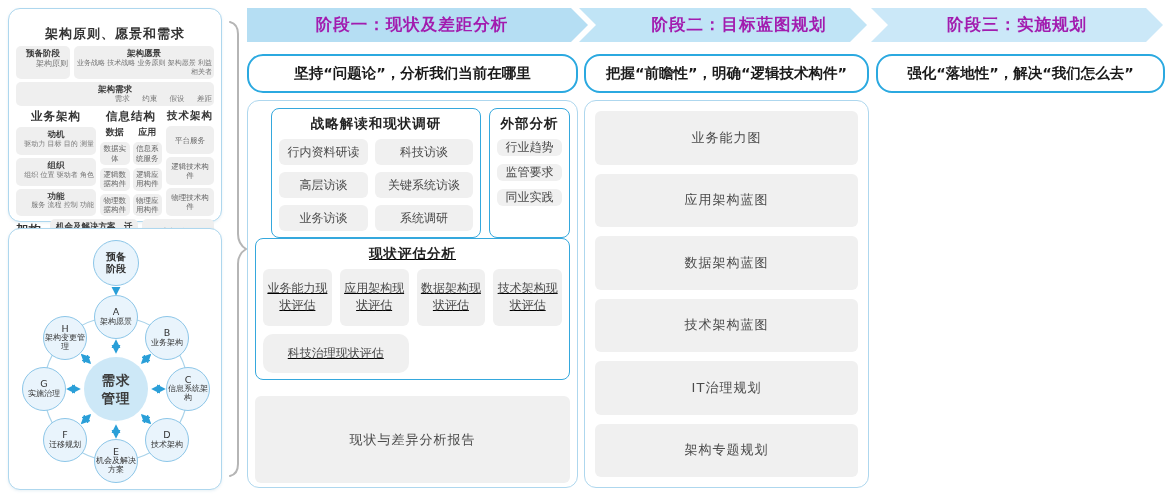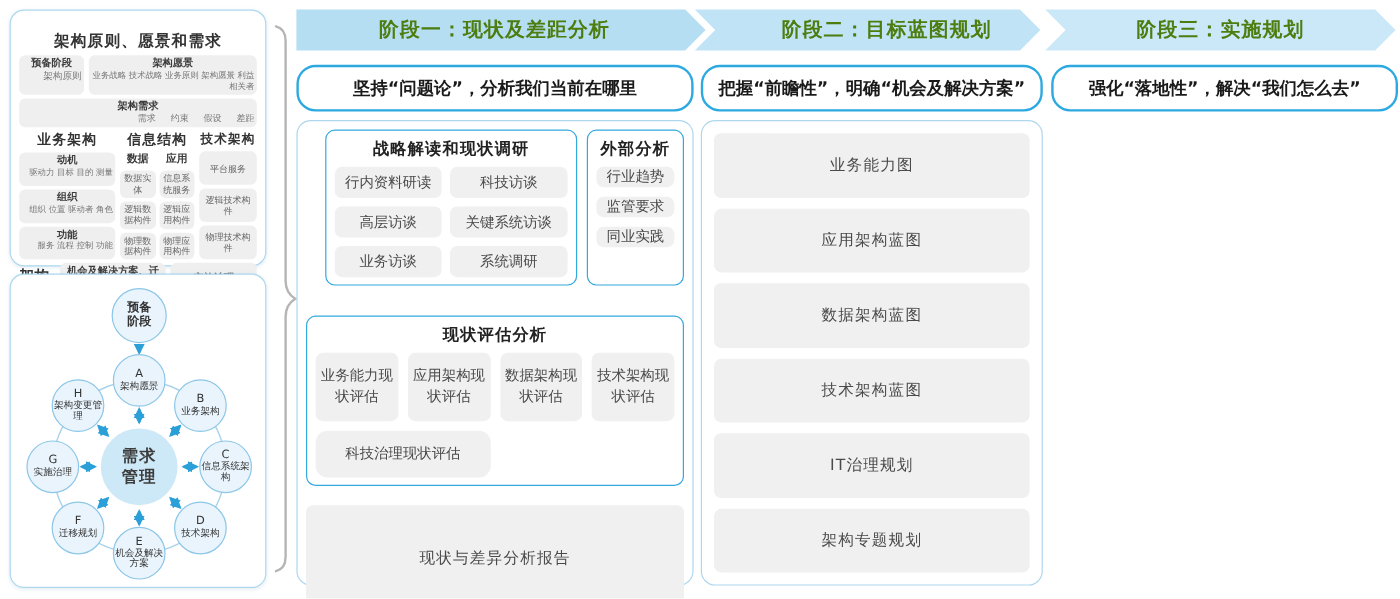--- a/index.html
+++ b/index.html
@@ -44,21 +44,21 @@
   .c-prep { position:absolute; left:84px; top:11px; width:46px; height:46px; border-radius:50%; background:#e9f4fc;
             border:1px solid #8cc6e8; display:flex; align-items:center; justify-content:center; }
   .c-prep span { font-size:10px; font-weight:bold; color:#333; width:24px; text-align:center; word-break:break-all; line-height:1.2; }
   .c-center { position:absolute; left:75px; top:128px; width:64px; height:64px; border-radius:50%; background:#cde8f7;
               display:flex; align-items:center; justify-content:center; }
   .c-center span { font-size:13.5px; font-weight:bold; color:#3c3c3c; width:34px; text-align:center; word-break:break-all;
                    line-height:1.35; letter-spacing:1px; }
 
   
   .band-title { position:absolute; top:8px; height:34px; line-height:34px; text-align:center;
-                font-size:16.5px; font-weight:bold; color:#4d7c0f; letter-spacing:1px; }
+                font-size:16.5px; font-weight:bold; color:#a21caf; letter-spacing:1px; }
   .bt1 { left:247px; width:330px; } .bt2 { left:595px; width:288px; } .bt3 { left:871px; width:292px; }
 
   
   .pill { position:absolute; top:54px; height:39px; background:#fff; border:2px solid #2ba9e0; border-radius:16px;
           display:flex; align-items:center; justify-content:center; font-size:14.5px; font-weight:bold; color:#1a1a1a; }
   .p1 { left:247px; width:331px; } .p2 { left:584px; width:285px; } .p3 { left:876px; width:289px; }
 
   
   .colbox { position:absolute; top:100px; height:388px; background:#fff; border:1.5px solid #aed7ee; border-radius:12px; }
   .cb1 { left:247px; width:331px; padding:7px; }
@@ -67,21 +67,21 @@
 
   .bluebox { background:#fff; border:1.5px solid #35a8dd; border-radius:8px; padding:6px 7px; }
   .bluebox .hd { font-size:13.5px; font-weight:bold; color:#222; text-align:center; margin-bottom:6px; letter-spacing:1px; }
   .g-item { background:#f0f0f0; border-radius:6px; color:#4a4a4a; display:flex; align-items:center; justify-content:center;
             font-size:12px; text-align:center; }
   .row-top { display:flex; gap:8px; height:130px;padding-left:16px; }
   .research { width:210px; display:flex; flex-direction:column; }
   .research .grid { flex:1; display:grid; grid-template-columns:1fr 1.1fr; gap:7px; }
   .external { flex:1; display:flex; flex-direction:column; }
   .external .list { flex:1; display:flex; flex-direction:column; gap:8px; }
-  .assessment { margin-top:25px; height:142px; display:flex; flex-direction:column; }
+  .assessment { margin-top:0; height:142px; display:flex; flex-direction:column;text-decoration:underline; }
   .assessment .grid { flex:1; display:grid; grid-template-columns:1fr 1fr 1fr 1fr; gap:8px; }
   .assessment .span2 { grid-column:span 2;border-radius:10px; }
   .report { margin-top:16px; height:87px; font-size:13px; letter-spacing:1px; }
   .stack-item { height:53px; flex:0 0 auto; font-size:13px; letter-spacing:1px; }
   .grow { flex:1 1 auto; height:auto; }
 </style>
 </head>
 <body>
 
 <div id="canvas">
@@ -220,21 +220,21 @@
   <svg class="abs" style="left:245px;top:6px" width="922" height="38" viewBox="0 0 922 38">
     <polygon points="2,2 326,2 343,19 326,36 2,36" fill="#b5def3"></polygon>
     <polygon points="334,2 605,2 622,19 605,36 334,36 351,19" fill="#c0e4f6"></polygon>
     <polygon points="626,2 901,2 918,19 901,36 626,36 643,19" fill="#cbe8f8"></polygon>
   </svg>
   <div class="band-title bt1">阶段一：现状及差距分析</div>
   <div class="band-title bt2">阶段二：目标蓝图规划</div>
   <div class="band-title bt3">阶段三：实施规划</div>
 
   <div class="pill p1">坚持“问题论”，分析我们当前在哪里</div>
-  <div class="pill p2">把握“前瞻性”，明确“机会及解决方案”</div>
+  <div class="pill p2">把握“前瞻性”，明确“逻辑技术构件”</div>
   <div class="pill p3">强化“落地性”，解决“我们怎么去”</div>
 
   <div class="colbox cb1">
     <div class="row-top">
       <div class="bluebox research">
         <div class="hd">战略解读和现状调研</div>
         <div class="grid">
           <div class="g-item">行内资料研读</div>
           <div class="g-item">科技访谈</div>
           <div class="g-item">高层访谈</div>

